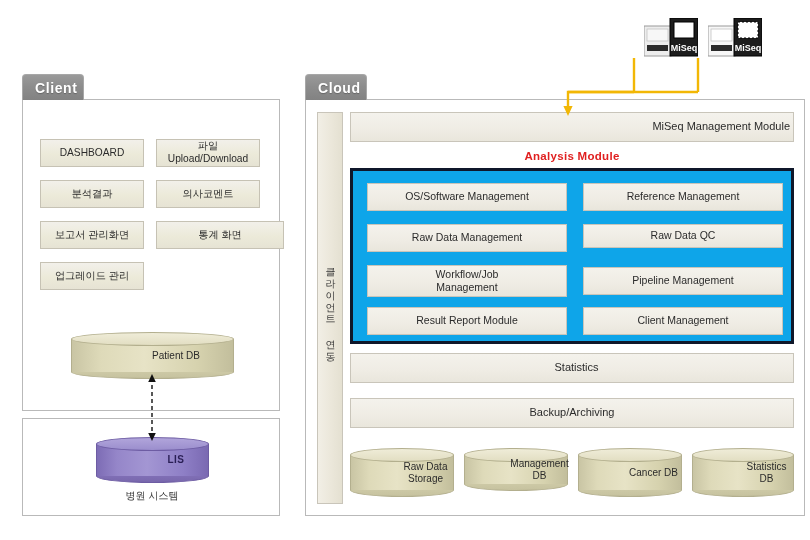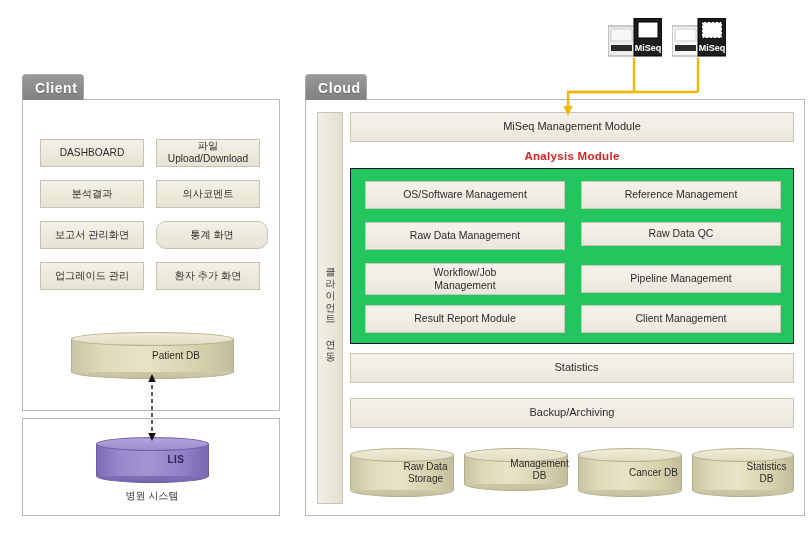--- a/index.html
+++ b/index.html
@@ -69,22 +69,22 @@
     text-orientation: upright;
     font-size: 10px;
     letter-spacing: 2px;
     color: #333;
     font-family: "DejaVu Sans", sans-serif;
   }
 
   
   .analysis-wrap {
     position: absolute;
-    background: #22c55e;
-    border: 1px solid #0f172a;
+    background: #0ea5e9;
+    border: 3px solid #0f172a;
   }
   .analysis-title {
     position: absolute;
     color: #e02020;
     font-weight: bold;
     font-size: 11.5px;
     text-align: center;
     letter-spacing: .3px;
     width: 100%;
   }
@@ -140,21 +140,21 @@
     font-size: 10px;
     color: #333;
     text-align: center;
     font-family: "DejaVu Sans", sans-serif;
   }
 
   
   #links { position: absolute; left:0; top:0; width:810px; height:540px; z-index: 5; pointer-events:none; }
 
   
-  .miseq { position: absolute; z-index: 4; }
+  .miseq { position: absolute; z-index: 4; margin-left: 36px; }
 </style>
 </head>
 <body>
 
 <div id="stage">
 
   <svg id="links">
 
     <path d="M634,58 L634,92" stroke="#f2b705" stroke-width="2.4" fill="none"></path>
 
@@ -208,30 +208,27 @@
     <div class="box cbtn" style="left:17px;top:80px;width:104px;height:28px;">
       <span>분석결과</span>
     </div>
     <div class="box cbtn" style="left:133px;top:80px;width:104px;height:28px;">
       <span>의사코멘트</span>
     </div>
 
     <div class="box cbtn" style="left:17px;top:121px;width:104px;height:28px;">
       <span>보고서 관리화면</span>
     </div>
-    <div class="box cbtn" style="left:133px;top:121px;width:112px;height:28px;border-radius:10px;">
+    <div class="box cbtn" style="left:133px;top:121px;width:128px;height:28px;">
       <span>통계 화면</span>
     </div>
 
     <div class="box cbtn" style="left:17px;top:162px;width:104px;height:28px;">
       <span>업그레이드 관리</span>
     </div>
-    <div class="box cbtn" style="left:133px;top:162px;width:104px;height:28px;">
-      <span>환자 추가 화면</span>
-    </div>
 
     <div class="cyl" style="left:48px;top:232px;width:163px;height:47px;">
       <div class="bot"></div>
       <div class="body"></div>
       <div class="top"></div>
       <div class="lbl">Patient DB</div>
     </div>
   </div>
 
   <div class="panel" style="left:22px;top:418px;width:258px;height:98px;">
@@ -249,21 +246,21 @@
   <div class="grp-tab" style="left:305px;top:74px;width:62px;height:26px;">
     <span>Cloud</span>
   </div>
 
   <div class="panel" style="left:305px;top:99px;width:500px;height:417px;">
 
     <div class="vside" style="left:11px;top:12px;width:26px;height:392px;">
       <span>클라이언트 연동</span>
     </div>
 
-    <div class="box" style="left:44px;top:12px;width:444px;height:30px;font-size:11px;">
+    <div class="box" style="left:44px;top:12px;width:444px;height:30px;font-size:11px;justify-content:flex-end;">
       <span>MiSeq Management Module</span>
     </div>
 
     <div class="analysis-title" style="left:44px;top:50px;width:444px;">
       <span>Analysis Module</span>
     </div>
 
     <div class="analysis-wrap" style="left:44px;top:68px;width:444px;height:176px;">
 
       <div class="box" style="left:14px;top:12px;width:200px;height:28px;">

